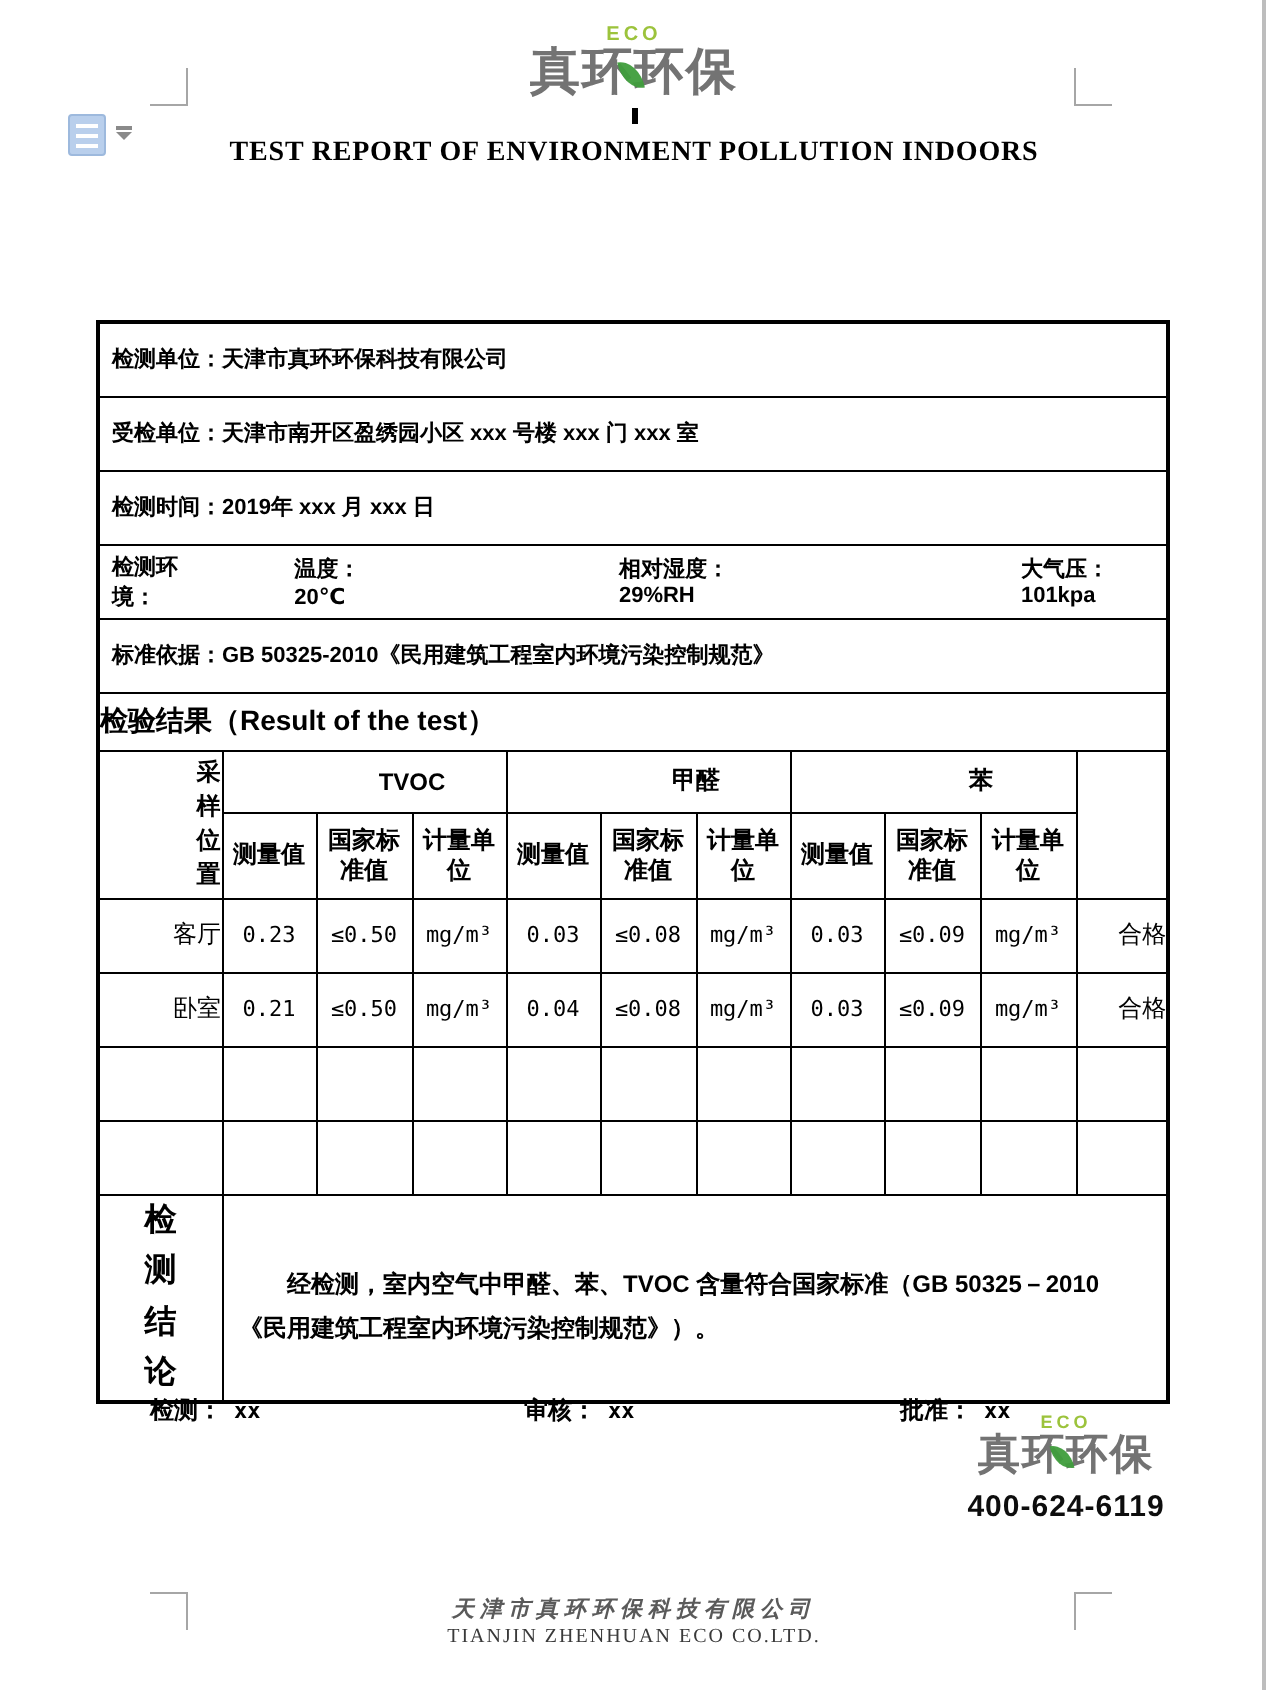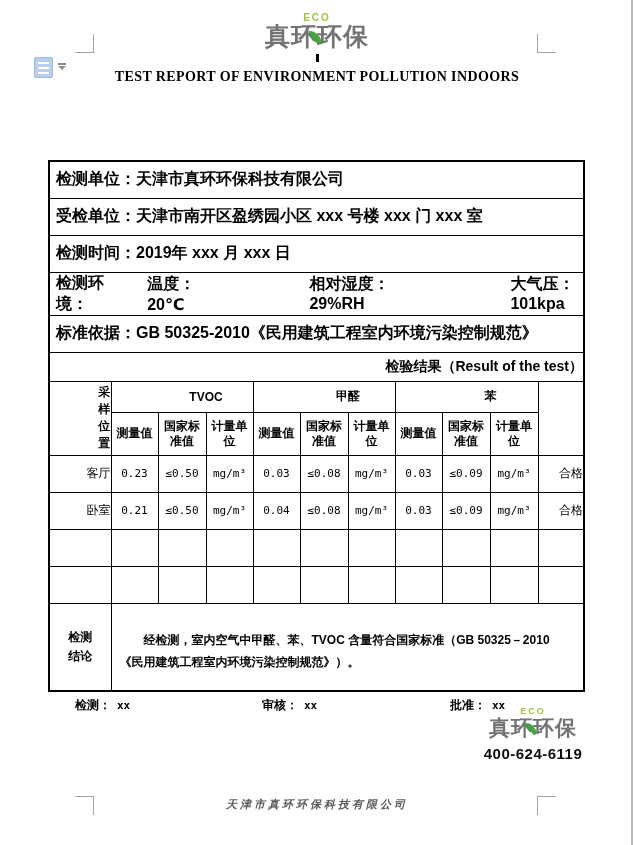--- a/index.html
+++ b/index.html
@@ -34,32 +34,32 @@
       border-radius:0 100% 0 100%; transform:rotate(-12deg); opacity:.95; }
   .logo-mark { width:3px; height:8px; background:#000; margin:3px auto 0 auto; }
   .doc-title { margin-top:9px; font-size:23px; font-weight:bold; letter-spacing:13px; padding-left:13px; }
   .doc-subtitle { margin-top:7px; font-size:14px; font-weight:bold; letter-spacing:.4px;
       font-family:"Liberation Serif","DejaVu Serif",serif; }
 
   
   table.report { position:absolute; left:48px; top:160px; width:535px; border-collapse:collapse;
       border:2px solid #000; table-layout:fixed; }
   table.report td { border:1px solid #000; overflow:hidden; }
-  td.info { height:37px; font-size:16px; font-weight:bold; padding-left:6px; vertical-align:middle; }
+  td.info { height:37px; font-size:11px; font-weight:bold; padding-left:6px; vertical-align:middle; }
   .env-line { display:flex; align-items:center; }
   .env-item1 { margin-left:42px; } .env-item2 { margin-left:110px; } .env-item3 { margin-left:118px; }
-  td.result-title { height:29px; text-align:right; font-size:14px; font-weight:bold; vertical-align:middle; }
+  td.result-title { height:29px; text-align:left; font-size:14px; font-weight:bold; vertical-align:middle; }
   td.hdr { text-align:center; font-size:12px; font-weight:bold; vertical-align:middle;padding-left:48px; }
   tr.hdr-a td { height:31px; }
   tr.hdr-b td { height:43px; line-height:1.25; padding:0 2px; }
   td.val { height:37px; text-align:center; vertical-align:middle; font-size:11px;
       font-family:"DejaVu Sans Mono","Liberation Mono",monospace; }
   td.loc, td.concl { height:37px; text-align:right; vertical-align:middle; font-size:12px; font-weight:normal; }
   tr.empty td { height:37px; }
-  td.concl-label { height:88px; text-align:center; vertical-align:middle; font-size:12px; font-weight:bold; }
+  td.concl-label { height:72px; text-align:center; vertical-align:middle; font-size:16px; font-weight:bold; }
   .concl-label-inner { width:26px; margin:0 auto; word-break:break-all; line-height:1.6; }
   td.concl-text { font-size:12px; font-weight:bold; padding:16px 10px 6px 8px; vertical-align:middle;
       line-height:1.8; text-align:left; }
   .indent { text-indent:2em; display:block; }
 
   
   .signatures { position:absolute; left:0; top:697px; width:634px; height:18px; font-size:12px; font-weight:bold; }
   .sig { position:absolute; top:0; }
   .sig.s0 { left:75px;text-align:right; } .sig.s1 { left:262px; } .sig.s2 { left:450px; }
   .sig .v { margin-left:6px; font-family:"DejaVu Sans Mono","Liberation Mono",monospace; font-size:11px; }
@@ -244,15 +244,16 @@
       <span class="logo-name">
         <span>真环环保</span>
         <span class="logo-leaf"></span>
       </span>
     </div>
     <div class="phone">400-624-6119</div>
   </div>
 
   <div class="footer">
     <div class="company-cn">天津市真环环保科技有限公司</div>
+    <div class="company-en">TIANJIN ZHENHUAN ECO CO.LTD.</div>
   </div>
 
 </div>
 
 </body></html>

